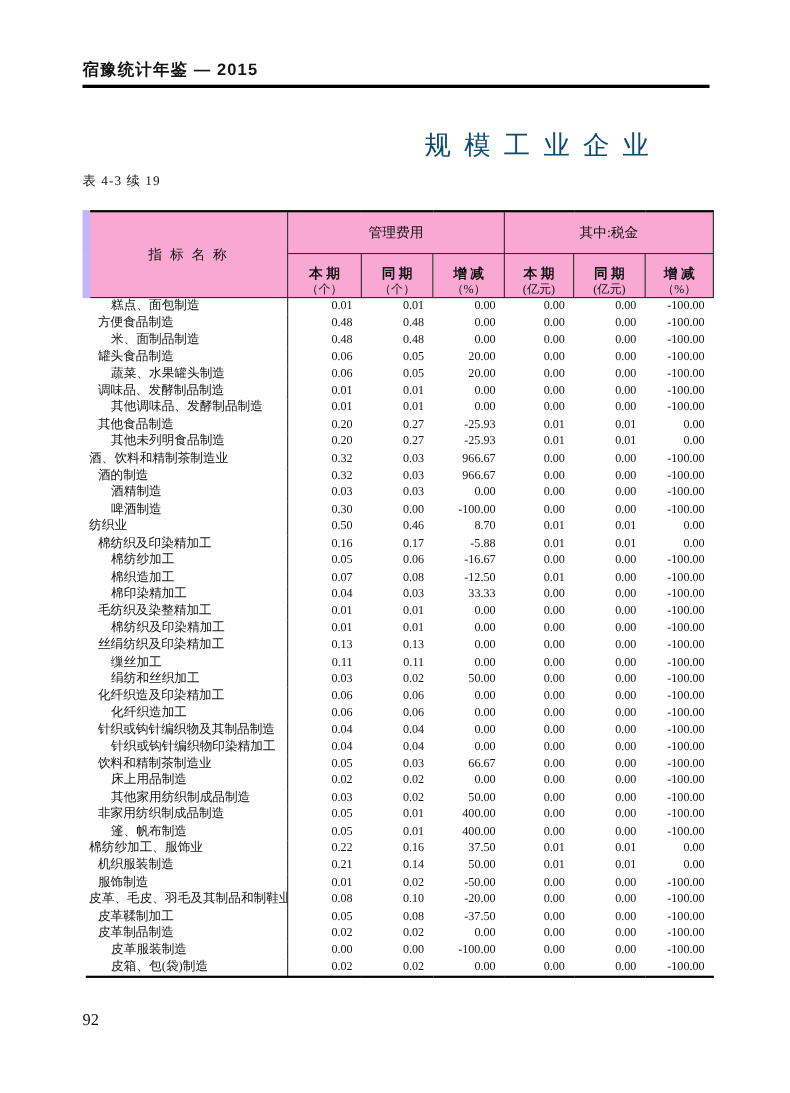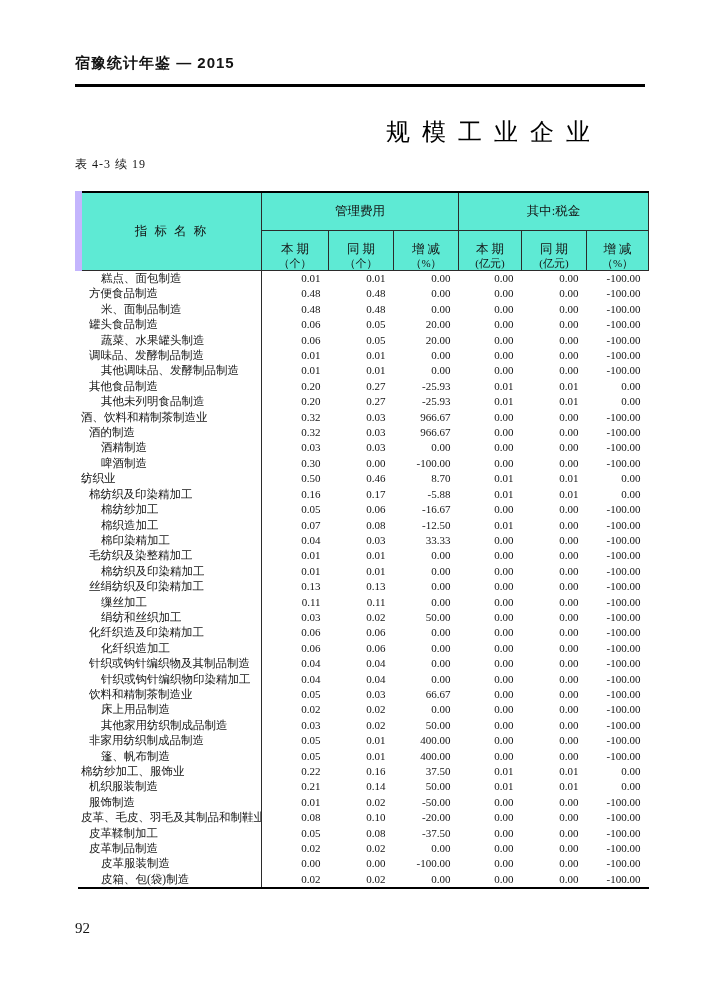--- a/index.html
+++ b/index.html
@@ -5,46 +5,46 @@
   html,body{margin:0;padding:0;}
   body{
     width:718px;height:994px;position:relative;background:#ffffff;
     font-family:"Liberation Serif","DejaVu Serif",serif;color:#141414;
     -webkit-font-smoothing:antialiased;
   }
   .yearbook-line{
     position:absolute;top:54px;left:75px;width:570px;
     font-family:"Liberation Sans","DejaVu Sans",sans-serif;
     font-weight:bold;font-size:15px;letter-spacing:1px;
-    padding-bottom:11px;border-bottom:3px solid #000;
+    padding-bottom:4px;border-bottom:3px solid #000;
   }
   .page-title{
     position:absolute;top:116px;left:75px;width:518px;
-    text-align:right;font-size:24px;letter-spacing:3px;color:#000000;
+    text-align:right;font-size:24px;letter-spacing:3px;color:#0c4a6e;
   }
   .table-caption{
     position:absolute;top:156px;left:75px;font-size:12px;letter-spacing:1px;
   }
   table.main{
     position:absolute;top:191px;left:75px;width:570px;
     border-collapse:collapse;table-layout:fixed;
     border-top:2px solid #000;border-bottom:2px solid #000;
   }
   col.c-label{width:183px;}
   col.c1{width:67px;} col.c2{width:65px;} col.c3{width:65px;}
   col.c4{width:63px;} col.c5{width:65px;} col.c6{width:62px;}
   thead th{
     font-weight:normal;font-size:12.5px;vertical-align:middle;text-align:center;
-    border:1px solid #2b2b2b;border-top:none;background:#5eead4;padding:0;
+    border:1px solid #2b2b2b;border-top:none;background:#f9a8d4;padding:0;
   }
   thead th.indicator{height:76px;letter-spacing:2px;border-left:7px solid #c4b5fd;}
   thead th.group{height:37px;}
   thead tr.subhead th{height:38px;}
   thead .u{display:block;font-size:11px;line-height:13px;}
-  thead .l1{display:block;line-height:15px;margin-top:11px;}
+  thead .l1{display:block;line-height:15px;margin-top:11px;font-weight:bold;}
   tbody td{
     font-size:11.5px;height:15.4px;line-height:15.4px;padding:0;
     white-space:nowrap;overflow:hidden;
   }
   tbody td.lbl{text-align:left;border-right:1px solid #2b2b2b;border-left:1px solid transparent;margin-top:48px;}
   tbody td.num{text-align:right;padding-right:8px;font-size:11px;}
   tbody td.ind0{padding-left:2px;}
   tbody td.ind1{padding-left:10px;}
   tbody td.ind2{padding-left:22px;}
   .page-number{

